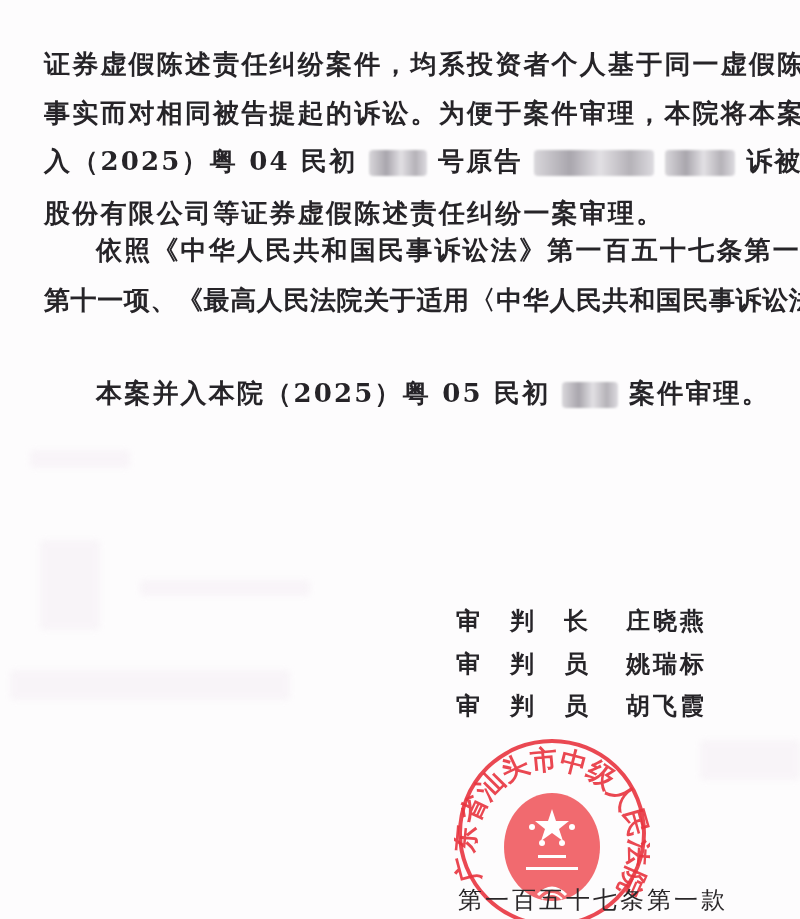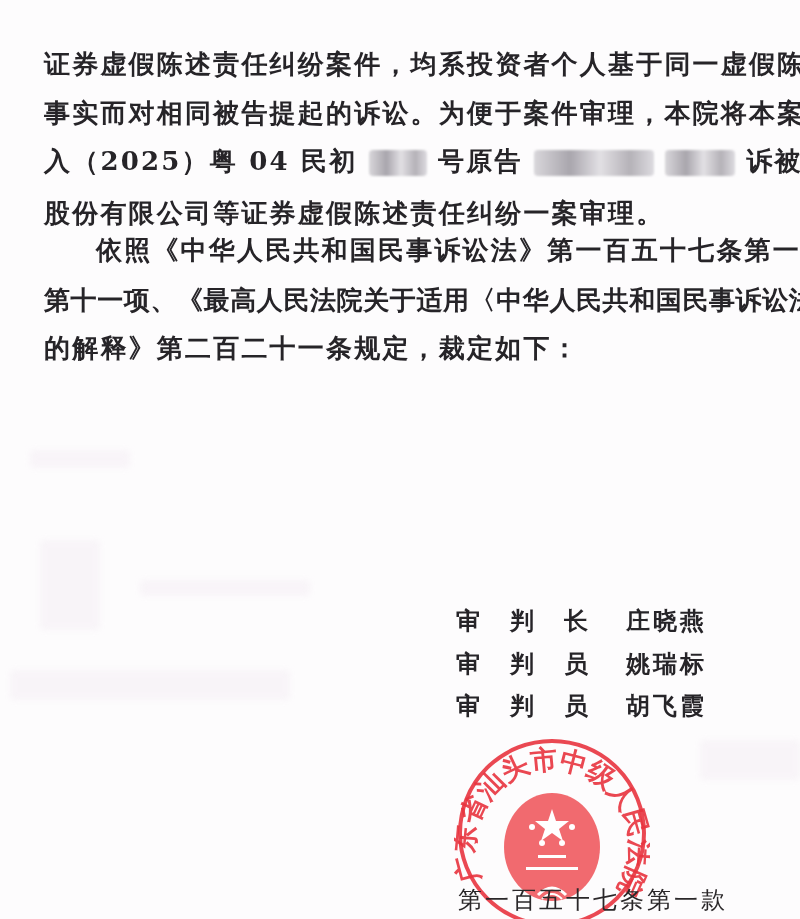--- a/index.html
+++ b/index.html
@@ -55,22 +55,26 @@
     <span class="redact" style="width:58px;"></span>
     <span>号原告</span>
     <span class="redact" style="width:120px;"></span>
     <span class="redact" style="width:70px;"></span>
     <span>诉被告西陇科学</span>
   </div>
   <div class="line" style="top:196px;">股份有限公司等证券虚假陈述责任纠纷一案审理。</div>
 
   <div class="line indent" style="top:233px;">依照《中华人民共和国民事诉讼法》第一百五十七条第一款</div>
   <div class="line" style="top:283px;letter-spacing:0.6px;">第十一项、《最高人民法院关于适用〈中华人民共和国民事诉讼法〉</div>
-  <div class="line" style="top:331px;">的解释》第二百二十一条规定，裁定如下：</div>
 
+  <div class="line indent" style="top:376px;">
+    <span>本案并入本院（2025）粤 05 民初</span>
+    <span class="redact" style="width:56px;"></span>
+    <span>案件审理。</span>
+  </div>
 
   <div class="sig-row" style="top:605px;">
     <span class="sig-title">
       <span>审</span>
       <span>判</span>
       <span>长</span>
     </span>
     <span class="sig-name">庄晓燕</span>
   </div>
   <div class="sig-row" style="top:648px;">

